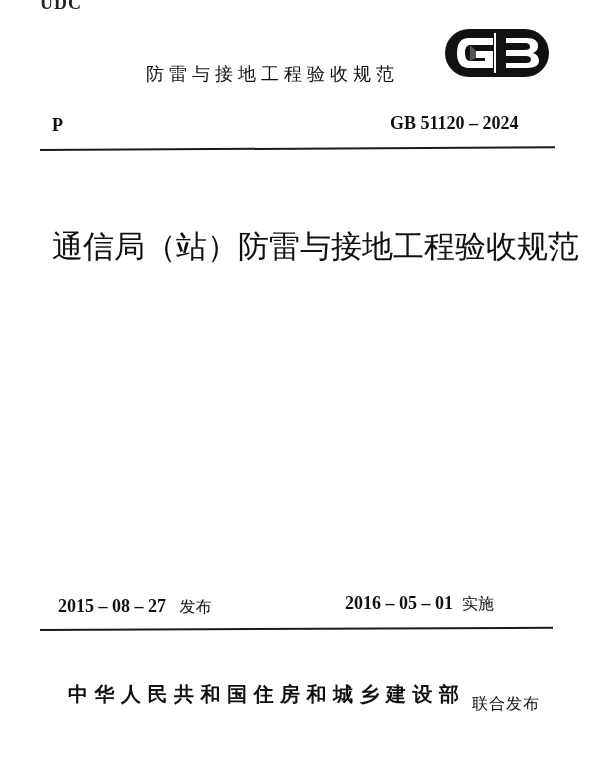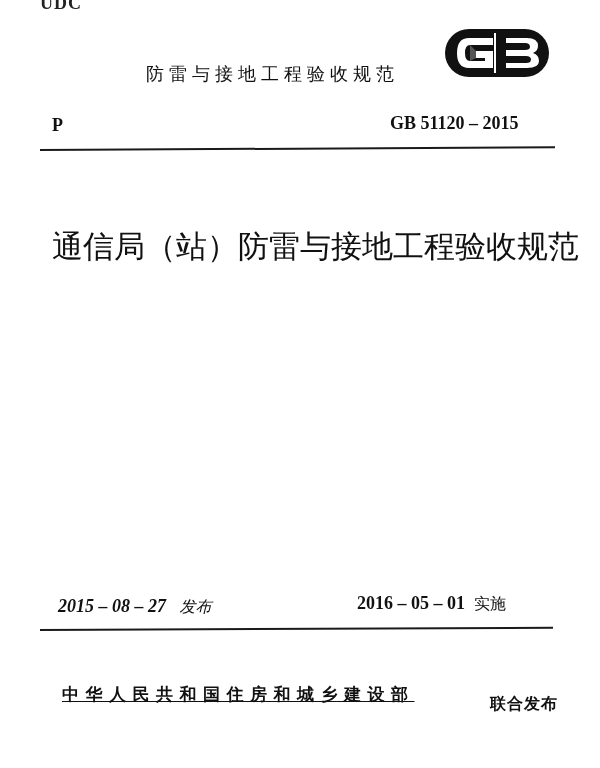--- a/index.html
+++ b/index.html
@@ -73,50 +73,47 @@
       text-align: center;
     }
     .title-en span { display: block; white-space: nowrap; }
     .date-issue {
       left: 58px; top: 595px;
       font-family: "Liberation Serif", serif;
       font-weight: bold;
       font-size: 18px;
       line-height: 22px;
       white-space: pre;
-      font-style: italic;
     }
     .date-impl {
       left: 345px; top: 592px;
       font-family: "Liberation Serif", serif;
       font-weight: bold;
       font-size: 18px;
       line-height: 22px;
       white-space: pre;
-      margin-left: 12px;
     }
     .cn-word {
       font-family: "DejaVu Sans", sans-serif;
       font-weight: normal;
       font-size: 16px;
     }
     .issuers {
-      left: 62px; top: 683px;
+      left: 68px; top: 683px;
       font-family: "DejaVu Sans", sans-serif;
       font-weight: bold;
-      font-size: 17px;
+      font-size: 20px;
       line-height: 23px;
-      text-decoration: underline;
     }
     .issuer-1 { letter-spacing: 6.5px; white-space: nowrap; }
     .issuer-2 { letter-spacing: 0px; white-space: nowrap; }
     .joint {
-      left: 490px; top: 694px;
+      left: 472px; top: 694px;
       font-family: "DejaVu Sans", sans-serif;
-      font-weight: bold;
+      font-weight: normal;
       font-size: 16px;
       line-height: 20px;
       letter-spacing: 1px;
     }
   </style>
 </head>
 <body>
 
 <div class="abs udc">UDC</div>
 
@@ -135,21 +132,21 @@
 
     <path d="M57 11 H84 Q95 11 95 19 Q95 24 90 26 Q96 28 96 34 Q96 41 84 41 H57 Z" fill="#fff"></path>
     <path d="M63 16 H82 Q87 16 87 20 Q87 23 82 23 H63 Z" fill="#111"></path>
     <path d="M63 29 H83 Q88 29 88 32.5 Q88 36 83 36 H63 Z" fill="#111"></path>
     <rect x="57" y="11" width="6" height="30" fill="#111"></rect>
   </svg>
 </div>
 
 <div class="abs category">P</div>
 
-<div class="abs std-number">GB 51120 – 2015</div>
+<div class="abs std-number">GB 51120 – 2024</div>
 
 <div class="abs rule rule-top"></div>
 
 <div class="abs title-cn">通信局（站）防雷与接地工程验收规范</div>
 
 <div class="abs title-en">
 </div>
 
 <div class="abs date-issue"><span>2015 – 08 – 27</span>   <span class="cn-word">发布</span></div>
 

